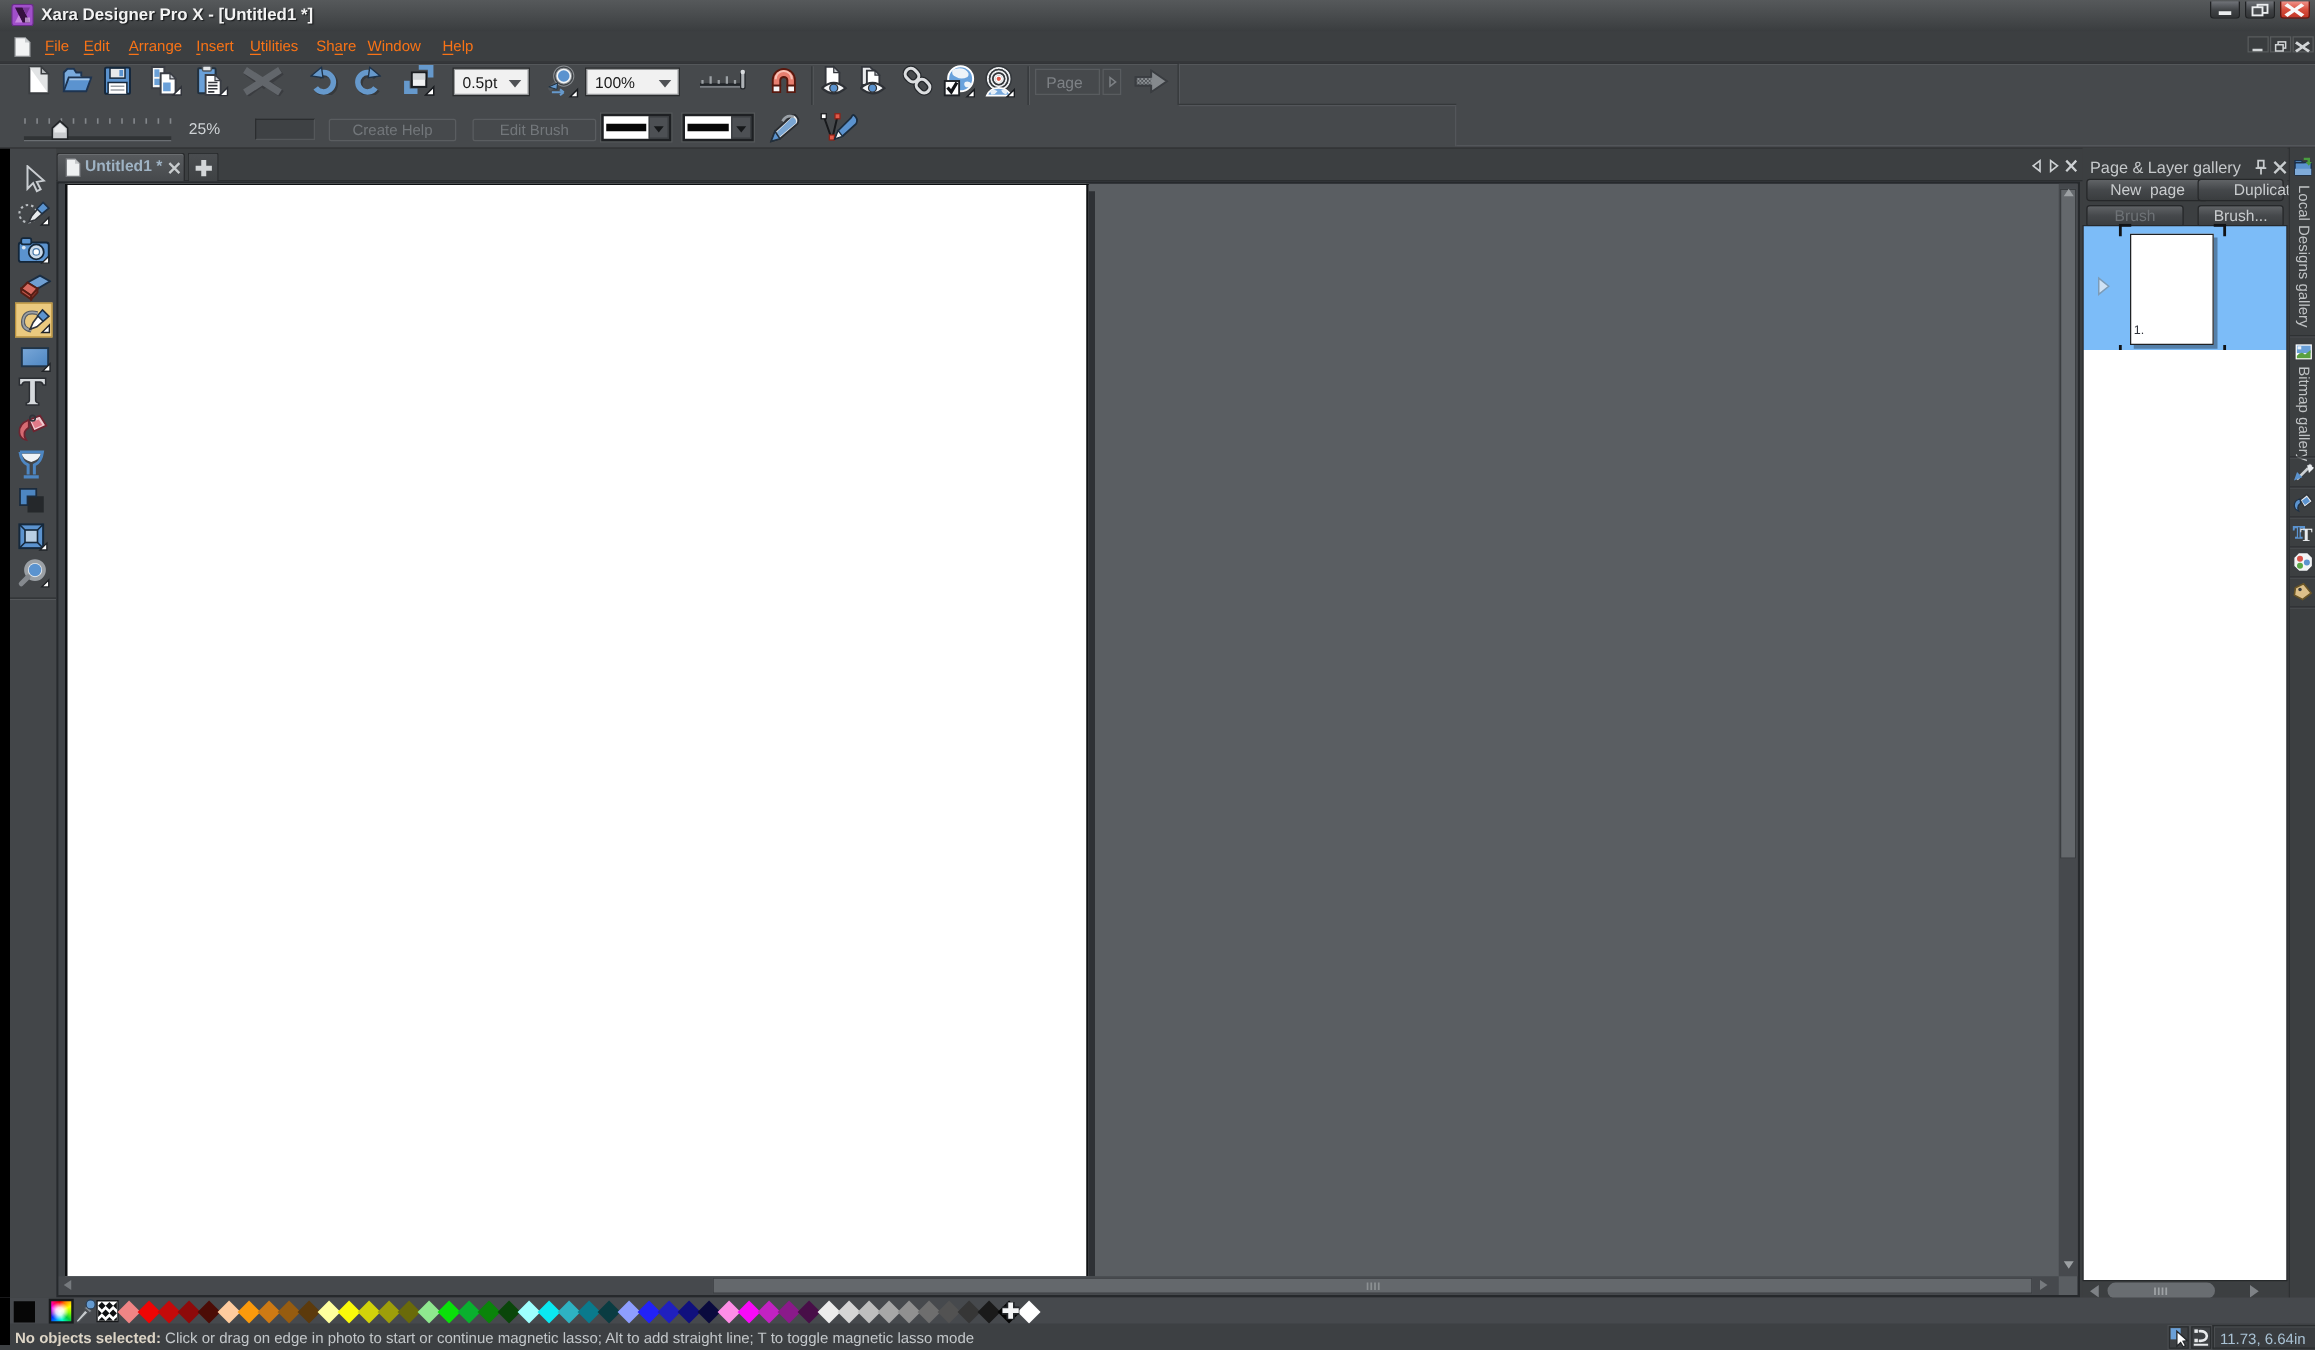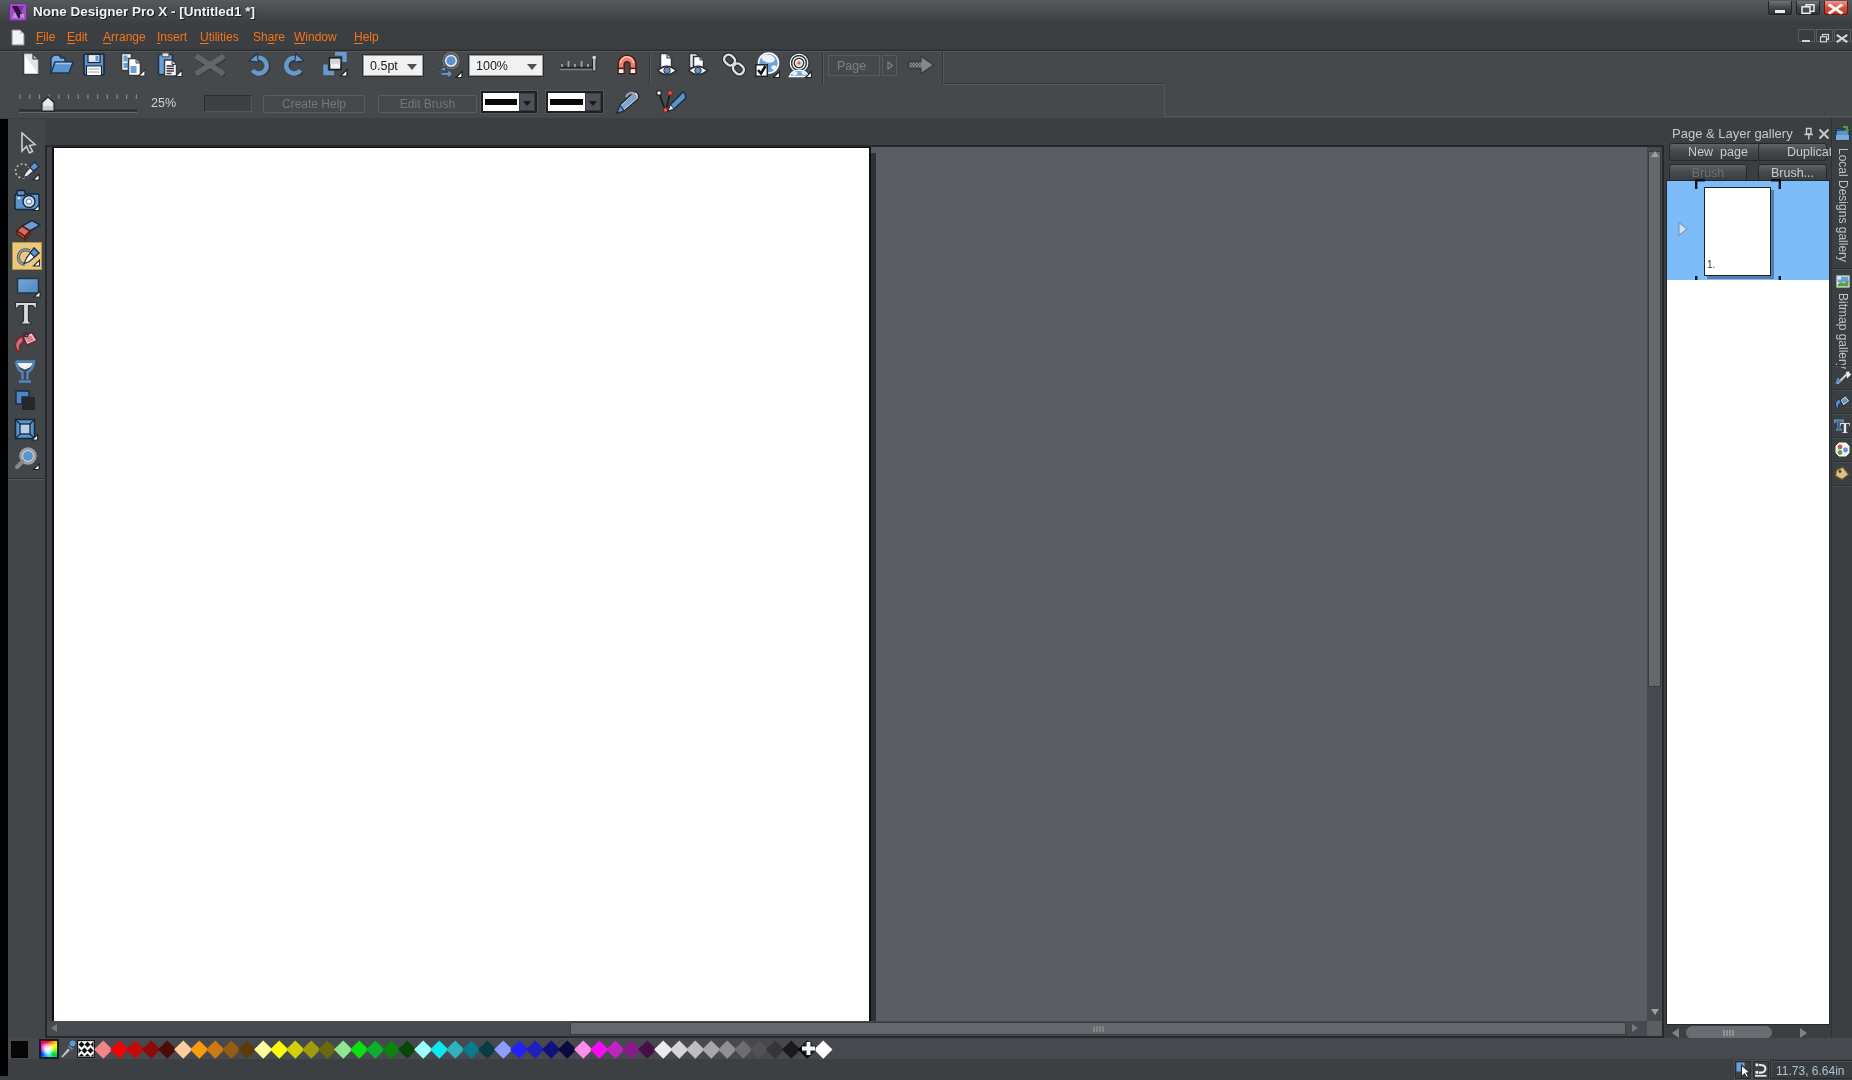--- a/index.html
+++ b/index.html
@@ -63,21 +63,21 @@
 <div id="app">
 
 <div id="titlebar" class="abs">
 <svg class="abs" style="left:9px;top:3px" width="18" height="18">
  <rect x="0.5" y="0.5" width="17" height="17" rx="2" fill="#a04fc9" stroke="#6a2d8a"></rect>
  <path d="M3,3 L9,3 L15,15 L9,15 Z" fill="#35113f"></path>
  <path d="M9,3 L15,3 L12,9 Z" fill="#7a3a99"></path>
  <path d="M3,15 L6,9 L9,15 Z" fill="#c88ae0"></path>
  <rect x="11" y="11" width="4" height="4" fill="#d0a8e0" opacity="0.8"></rect>
 </svg>
-<div class="abs title">None Designer Pro X - [Untitled1 *]</div>
+<div class="abs title">Xara Designer Pro X - [Untitled1 *]</div>
 <div class="abs winbtn" style="left:1768px"><svg width="22" height="13">
           <rect x="6" y="8" width="10" height="3" fill="#ebedef"></rect>
         </svg></div>
 <div class="abs winbtn" style="left:1796px"><svg width="22" height="13">
           <rect x="9" y="2.8" width="8" height="6.5" fill="none" stroke="#ebedef" stroke-width="1.5"></rect>
           <rect x="5" y="4.8" width="8" height="6.5" fill="#4a4d50" stroke="#ebedef" stroke-width="1.5"></rect>
         </svg></div>
 <div class="abs winbtn" id="wb-close" style="left:1824px"><svg width="22" height="13">
           <path d="M5,1.5 L10.5,5.5 L16,1.5 L18.5,3.5 L13,7 L18.5,10.5 L16,12.5 L10.5,8.5 L5,12.5 L2.5,10.5 L8,7 L2.5,3.5 Z" fill="#f8f8f8"></path>
         </svg></div>
@@ -314,20 +314,40 @@
 <rect x="4" y="1" width="4" height="4" fill="#fff" stroke="#17191c" stroke-width="1"></rect>
 <rect x="15" y="1" width="4" height="4" fill="#e05a4a" stroke="#8c2318" stroke-width="1"></rect>
 <rect x="10.5" y="18" width="4" height="4" fill="#e05a4a" stroke="#8c2318" stroke-width="1"></rect>
 <path d="M30,2 Q34,5 32,9 L21,19 L15,21 L17.5,14.5 L28,4 Q29,1.5 30,2 Z" fill="#5b93cf" stroke="#1c2c3c" stroke-width="1.4"></path>
 <path d="M21,19 L15,21 L17.5,14.5 Z" fill="#f0f2f4" stroke="#1c2c3c" stroke-width="1"></path>
     </svg>
 <div class="abs" style="left:942px;top:51px;width:1px;height:33px;background:#35383a;box-shadow:1px 0 0 #53565a;"></div>
 <div class="abs" style="left:943px;top:84px;width:222px;height:1px;background:#53565a;box-shadow:0 -1px 0 #35383a;"></div>
 <div class="abs" style="left:1164px;top:85px;width:1px;height:32px;background:#53565a;"></div>
 <div class="abs" style="left:1165px;top:116px;width:687px;height:1px;background:#53565a;"></div>
+<div id="tabstrip" class="abs">
+<div class="abs doc-tab"></div>
+<svg class="abs" style="left:52px;top:7px" width="13" height="16">
+        <path d="M1,1 L8,1 L12,5 L12,15 L1,15 Z" fill="#eef0f1" stroke="#73767a" stroke-width="1"></path>
+        <path d="M8,1 L8,5 L12,5 Z" fill="#c4c7c9"></path>
+      </svg>
+<div class="abs" style="left:68px;top:7px;color:#9fb3c4;font-weight:bold;font-size:12.5px;">Untitled1 *</div>
+<svg class="abs" style="left:134px;top:10px" width="11" height="11">
+        <path d="M1.5,1.5 L9.5,9.5 M9.5,1.5 L1.5,9.5" stroke="#c8ccce" stroke-width="1.9"></path>
+      </svg>
+<div class="abs plus-tab"></div>
+<svg class="abs" style="left:156px;top:8px" width="14" height="15">
+        <path d="M7,1 L7,14 M0.5,7.5 L13.5,7.5" stroke="#d4d7d9" stroke-width="4"></path>
+      </svg>
+<svg class="abs" style="left:1625px;top:8px" width="40" height="12">
+<path d="M7,1.5 L7,10 L1.5,5.7 Z" fill="none" stroke="#cdd1d3" stroke-width="1.3"></path>
+<path d="M15.5,1.5 L15.5,10 L21,5.7 Z" fill="none" stroke="#cdd1d3" stroke-width="1.3"></path>
+<path d="M28,1.5 L36,10 M36,1.5 L28,10" stroke="#cdd1d3" stroke-width="1.8"></path>
+</svg>
+</div>
 <div class="abs" style="left:0;top:119px;width:8px;height:919px;background:#000;"></div>
 <div class="abs" style="left:8px;top:119px;width:37px;height:919px;background:#434649;"></div>
 <div class="abs" style="left:8px;top:478px;width:37px;height:1px;background:#2e3133;box-shadow:0 1px 0 #54575a;"></div>
 <div class="abs" style="left:12px;top:242px;width:30px;height:28px;background:#eac97f;border:1px solid #b8913f;"></div>
 <svg class="abs" style="left:16px;top:132px" width="22" height="24">
       <path d="M6,1 L6,19 L10.5,14.5 L13.5,21 L16.5,19.5 L13.5,13.5 L19,12.5 Z" fill="#3d4246" stroke="#c9cdd1" stroke-width="1.6"></path>
     </svg>
 <svg class="abs" style="left:14px;top:161px" width="26" height="24">
       <g fill="none" stroke="#b9bdc1" stroke-width="1.7" stroke-dasharray="2 2.4">
         <circle cx="8.5" cy="10" r="7"></circle>
@@ -559,20 +579,21 @@
 <div class="dia" style="left:768.75px;top:5px;background:#363636;"></div>
 <div class="dia" style="left:784.75px;top:5px;background:#1a1a1a;"></div>
 <div class="dia" style="left:800.75px;top:5px;background:#050505;"></div>
 <div class="dia" style="left:816.75px;top:5px;background:#ffffff;"></div>
 <svg class="abs" style="left:800px;top:2px" width="17" height="17">
 <path d="M8.5,1.5 L8.5,15.5 M1.5,8.5 L15.5,8.5" stroke="#26292c" stroke-width="6.6"></path>
 <path d="M8.5,2 L8.5,15 M2,8.5 L15,8.5" stroke="#f4f5f6" stroke-width="3.8"></path>
       </svg>
 </div>
 <div id="statusbar" class="abs">
+<div class="abs" style="left:12px;top:4px;"><b style="color:#ddd5c6;">No objects selected:</b> <span>Click or drag on edge in photo to start or continue magnetic lasso; Alt to add straight line; T to toggle magnetic lasso mode</span></div>
 <div class="abs" style="left:1735px;top:2px;width:16px;height:18px;border:1px solid #2a2d2f;box-shadow:0 0 0 1px #4a4d50;"></div>
 <svg class="abs" style="left:1736px;top:3px" width="15" height="16">
 <rect x="0.5" y="0.5" width="8" height="9" fill="#6aa0d8"></rect>
 <path d="M5.5,3 L5.5,15 L8.5,12 L10.5,15.5 L12.5,14.5 L10.5,11 L14,10.5 Z" fill="#fff" stroke="#26292c" stroke-width="1.1"></path>
       </svg>
 <div class="abs" style="left:1753px;top:2px;width:16px;height:18px;border:1px solid #2a2d2f;box-shadow:0 0 0 1px #4a4d50;"></div>
 <svg class="abs" style="left:1754px;top:3px" width="14" height="15">
 <path d="M5,3 Q11.2,2.4 11.5,6.8 Q11.2,11.2 5,10.6" fill="none" stroke="#e8eaec" stroke-width="2.1"></path>
 <rect x="1.5" y="1.5" width="2.8" height="2.8" fill="#e8eaec"></rect>
 <rect x="1.5" y="9" width="2.8" height="2.8" fill="#e8eaec"></rect>

